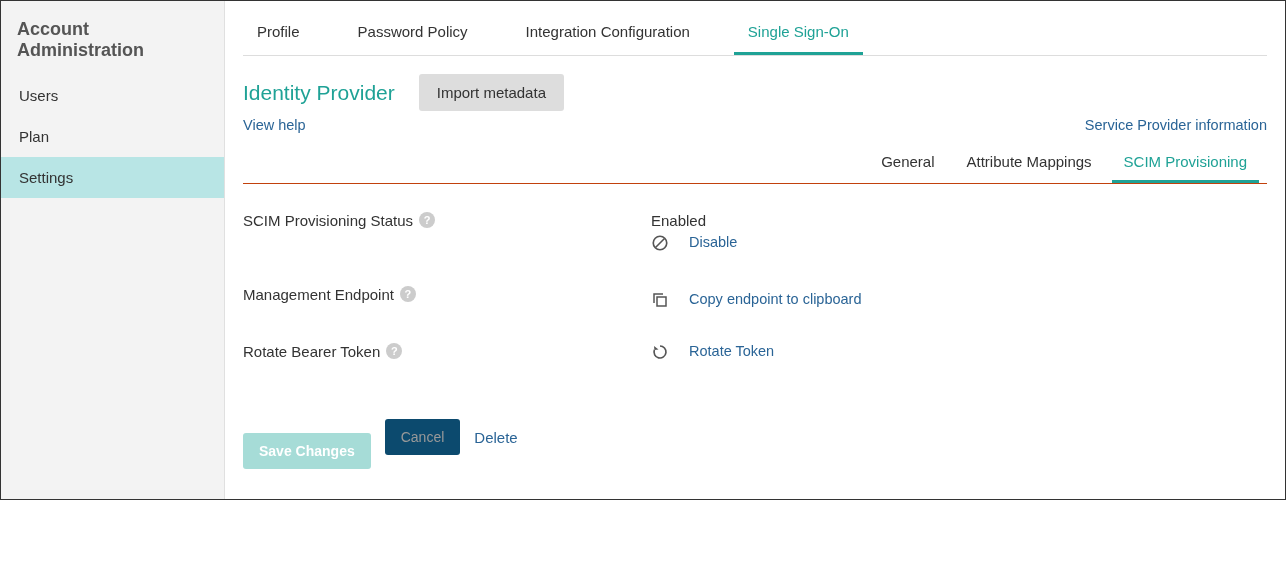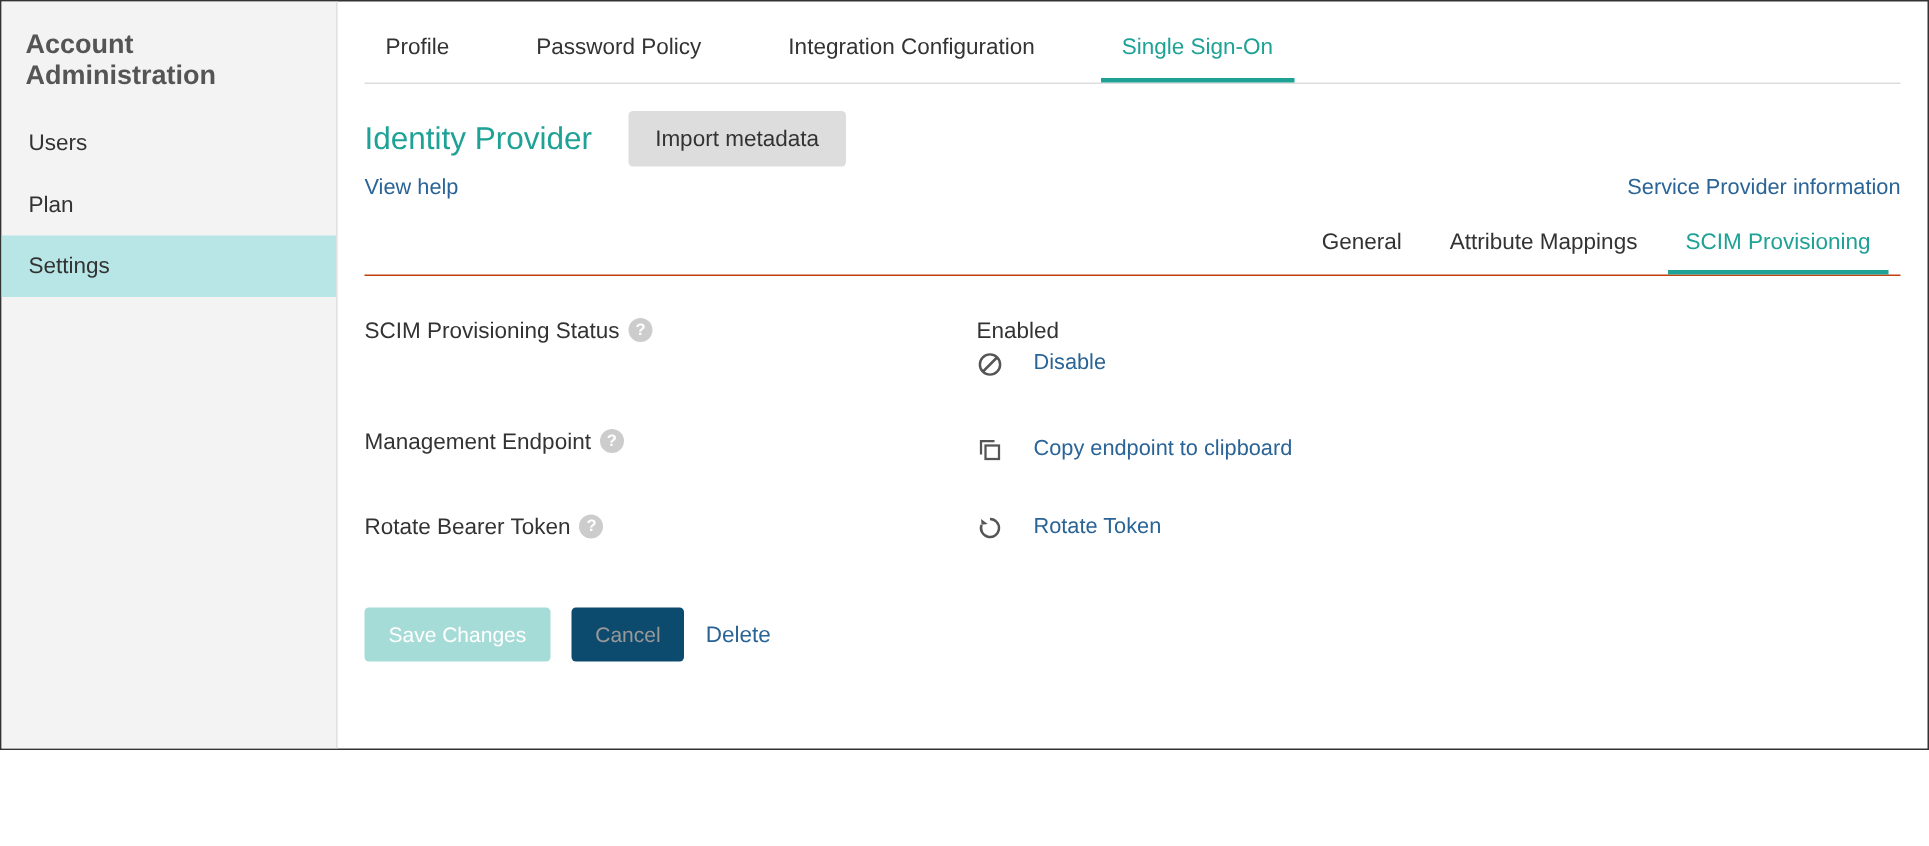--- a/index.html
+++ b/index.html
@@ -157,23 +157,24 @@
     align-items: center;
     gap: 14px;
     margin-top: 44px;
   }
   .save-btn {
     background: #a6dcd7;
     color: #fff;
     border: none;
     padding: 10px 16px;
     font-size: 14px;
-    font-weight: 400;
+    font-weight: 700;
     border-radius: 3px;
     cursor: pointer;
+    margin-top: 28px;
   }
   .cancel-btn {
     background: #0c4a6e;
     color: #999;
     border: none;
     padding: 10px 16px;
     font-size: 14px;
     border-radius: 3px;
     cursor: pointer;
   }

